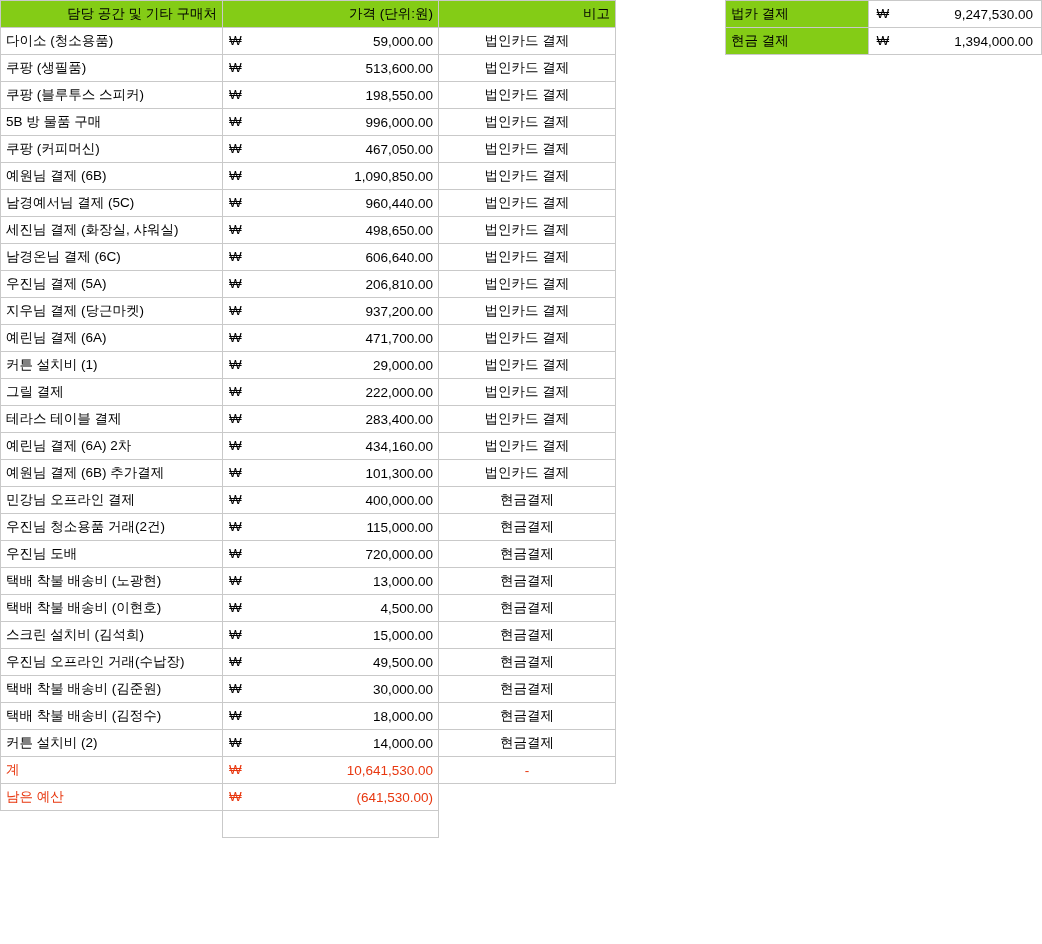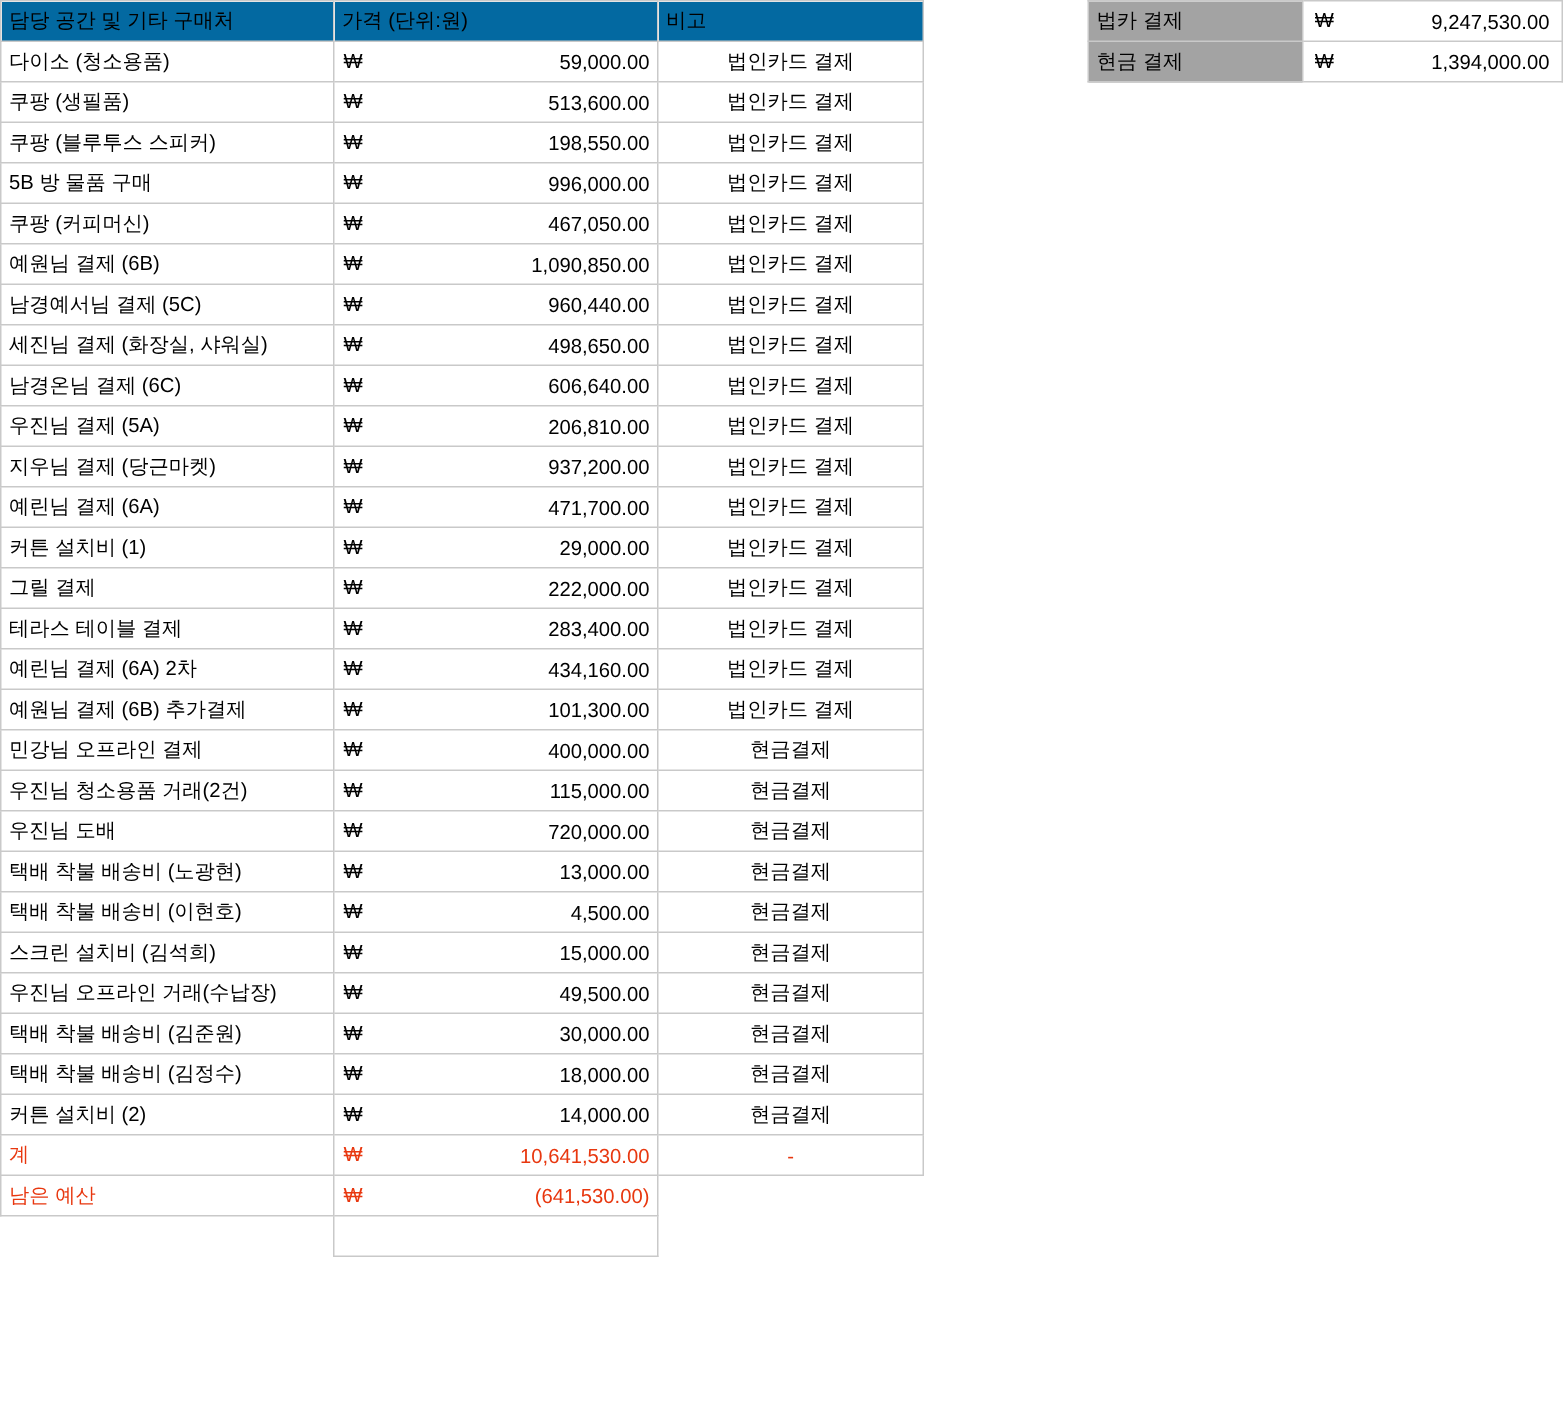--- a/index.html
+++ b/index.html
@@ -37,22 +37,22 @@
     font-size: 13.5px;
     white-space: nowrap;
     overflow: hidden;
     box-sizing: border-box;
   }
   col.c-name { width: 222px; }
   col.c-price { width: 216px; }
   col.c-note  { width: 177px; }
 
   thead th {
-    background: #0369a1;
-    text-align: left;
+    background: #84cc16;
+    text-align: right;
     font-weight: normal;
   }
   td.name  { text-align: left; }
   td.price {
     text-align: right;
     position: relative;
     padding-right: 6px;
   }
   td.price .sym {
     position: absolute;
@@ -89,21 +89,21 @@
     border: 1px solid #c9c9c9;
     height: 27px;
     padding: 0 5px;
     font-size: 13.5px;
     white-space: nowrap;
     box-sizing: border-box;
   }
   col.s-label { width: 143px; }
   col.s-value { width: 174px; }
   table.summary td.label {
-    background: #a3a3a3;
+    background: #84cc16;
     text-align: left;
   }
   table.summary td.value {
     text-align: right;
     position: relative;
     padding-right: 8px;
   }
   table.summary td.value .sym {
     position: absolute;
     left: 8px;

